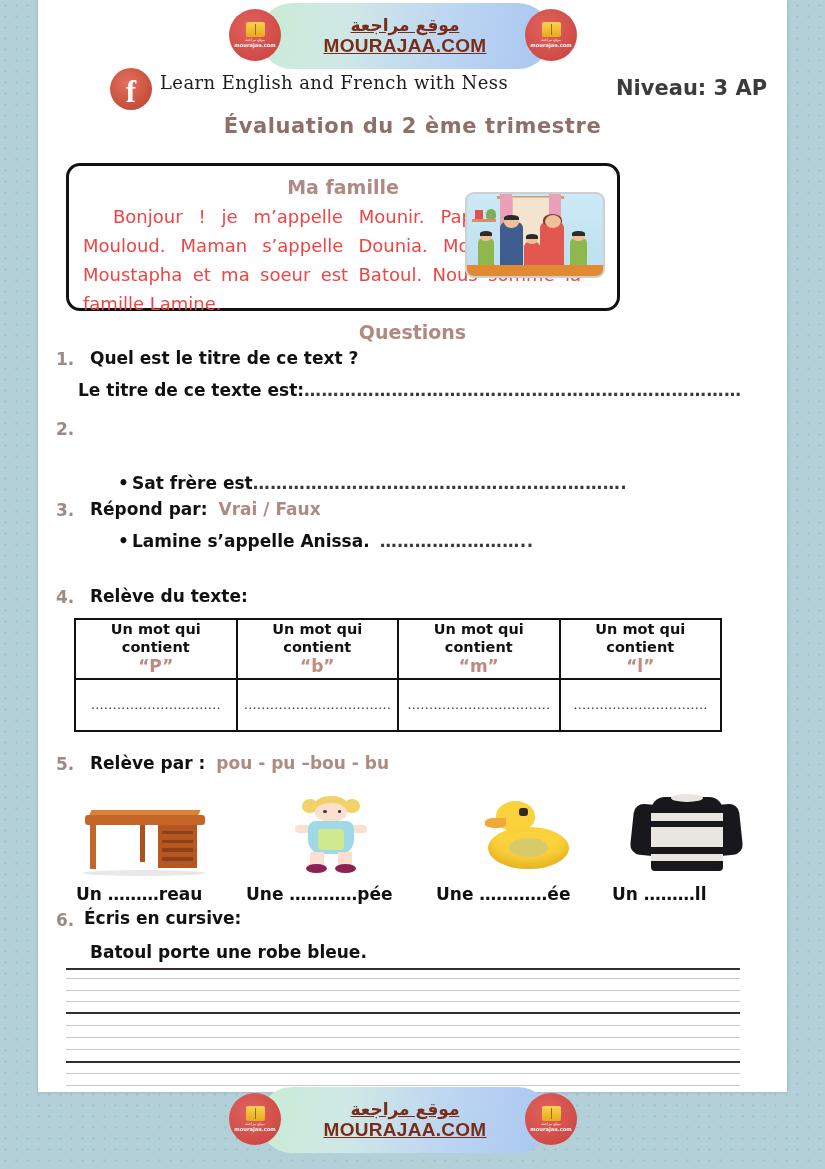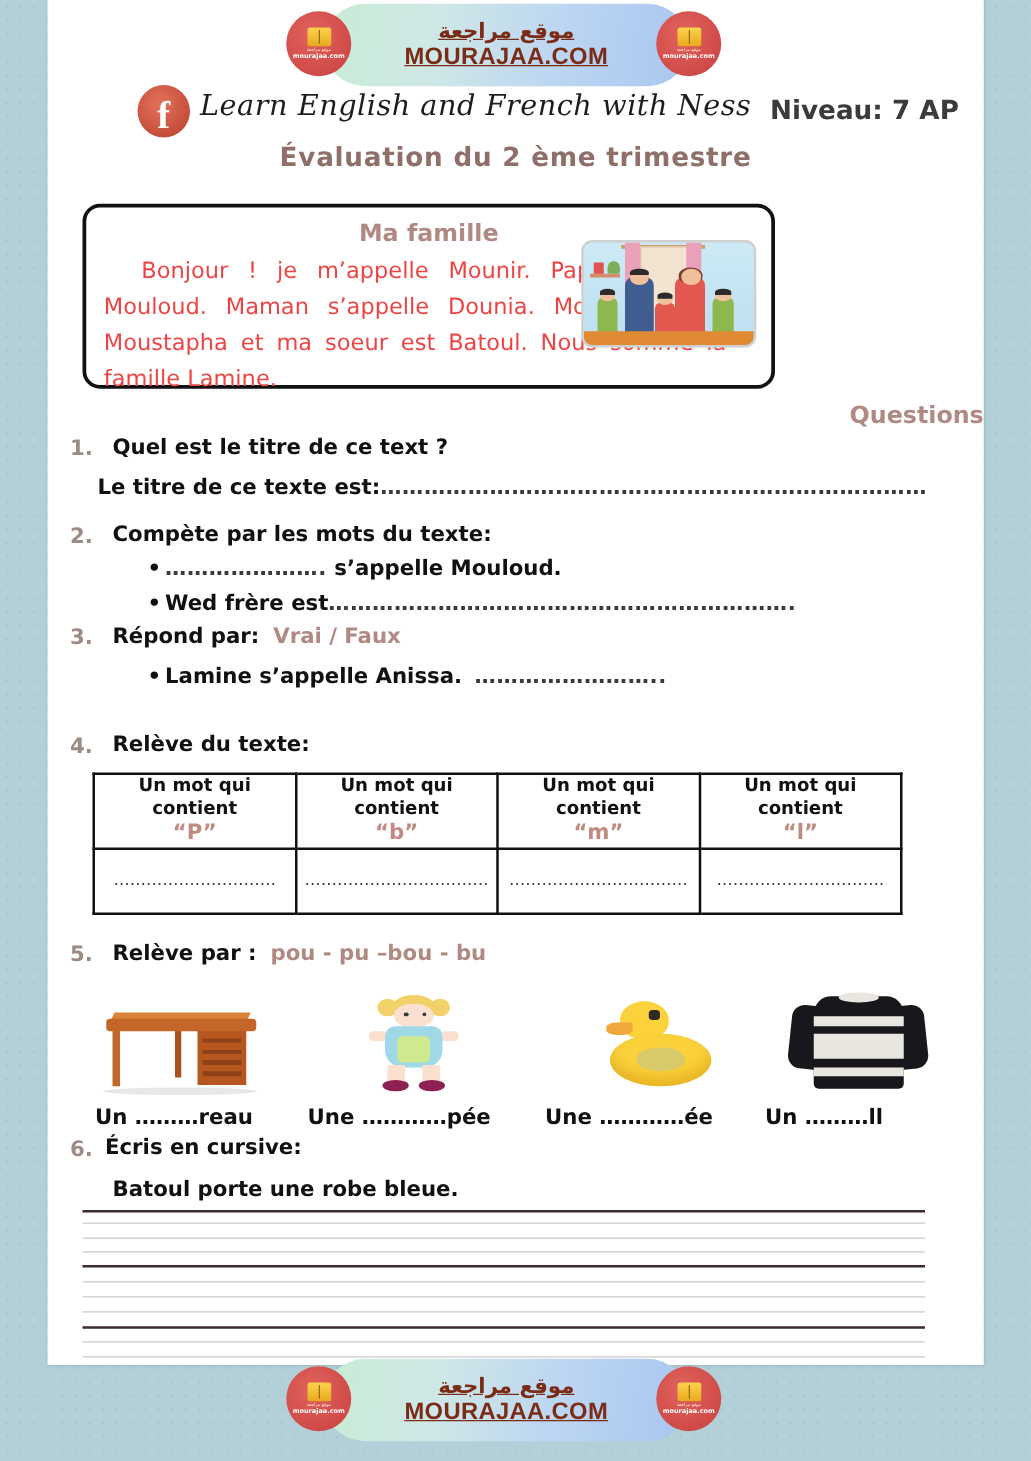--- a/index.html
+++ b/index.html
@@ -52,22 +52,22 @@
   .fb-logo{
     position:absolute;left:72px;top:68px;width:42px;height:42px;border-radius:50%;
     background:radial-gradient(circle at 42% 36%,#e2725b,#b93f2c);
     display:flex;align-items:center;justify-content:center;
   }
   .fb-logo .f{
     color:#fff;font-family:"Liberation Serif",serif;font-weight:bold;font-size:31px;
     line-height:1;transform:translateY(2px);
   }
   .brand{
-    position:absolute;left:122px;top:72px;font-size:23px;color:#1d1d1d;
-    font-family:"DejaVu Serif",serif;font-style:italic;letter-spacing:.4px;
+    position:absolute;left:122px;top:72px;font-size:18px;color:#1d1d1d;
+    font-family:"DejaVu Serif",serif;letter-spacing:.4px;
   }
   .niveau{
     position:absolute;left:578px;top:76px;font-size:21px;color:#3b3b3b;
     font-family:"DejaVu Sans",sans-serif;font-weight:bold;
   }
   .eval-title{
     position:absolute;left:0;top:114px;width:749px;text-align:center;
     font-size:21px;color:#8f6f6a;font-weight:bold;letter-spacing:.6px;
   }
 
@@ -112,21 +112,21 @@
   .fam .k2{position:absolute;left:42%;top:58%;width:12%;height:32%;background:#e2574f;border-radius:5px 5px 0 0;}
   .fam .k2h{position:absolute;left:43.5%;top:50%;width:9%;height:11%;background:#f0c09a;border-radius:50%;}
   .fam .k2hair{position:absolute;left:43.5%;top:49%;width:9%;height:6%;background:#2b2b2b;border-radius:50% 50% 0 0;}
   .fam .k3{position:absolute;left:76%;top:54%;width:12%;height:36%;background:#8cb84e;border-radius:5px 5px 0 0;}
   .fam .k3h{position:absolute;left:77.5%;top:46%;width:9%;height:11%;background:#f0c09a;border-radius:50%;}
   .fam .k3hair{position:absolute;left:77.5%;top:45%;width:9%;height:6%;background:#2b2b2b;border-radius:50% 50% 0 0;}
   .fam .table{position:absolute;left:0;bottom:0;width:100%;height:14%;background:#e08a33;}
 
   
   .q-title{
-    position:absolute;left:0;top:321px;width:749px;text-align:right;
+    position:absolute;left:0;top:321px;width:749px;text-align:center;
     font-size:19px;color:#b08a82;font-weight:bold;
   }
   .qtext{font-size:17px;color:#111;font-weight:bold;font-family:"DejaVu Sans",sans-serif;}
   .qnum{
     position:absolute;font-size:17px;color:#9c8b84;font-weight:bold;
     font-family:"DejaVu Sans",sans-serif;
   }
   .dots{color:#3a3a3a;letter-spacing:.5px;}
   .accent{color:#b08a82;}
   .bullet{display:inline-block;width:14px;}
@@ -207,21 +207,21 @@
 </style>
 </head>
 <body>
 
 <div class="page">
 
   <div class="fb-logo">
     <span class="f">f</span>
   </div>
   <div class="brand">Learn English and French with Ness</div>
-  <div class="niveau">Niveau: 7 AP</div>
+  <div class="niveau">Niveau: 3 AP</div>
   <div class="eval-title">Évaluation du 2 ème trimestre</div>
 
   <div class="textbox">
     <div class="tb-title">Ma famille</div>
     <div class="tb-body"><span class="indent"></span><span>Bonjour ! je m’appelle Mounir. Papa s’appelle Mouloud. Maman s’appelle Dounia. Mon frère est Moustapha et ma soeur est Batoul. Nous  somme la famille Lamine.</span></div>
     <div class="tb-img">
       <div class="fam">
         <div class="wall"></div>
         <div class="rod"></div>
         <div class="curtainL"></div>
@@ -252,26 +252,22 @@
 
   <div class="q-title">Questions</div>
 
   <div class="qnum row" style="left:18px;top:349px;">1.</div>
   <div class="qtext row" style="left:52px;top:348px;">Quel est le titre de ce text ?</div>
   <div class="row" style="left:40px;top:380px;">
     <span class="qtext">Le titre de ce texte est:</span><span class="qtext dots">…………………………………………………………………</span>
   </div>
 
   <div class="qnum row" style="left:18px;top:419px;">2.</div>
-  <div class="qtext row" style="left:52px;top:418px;">Compète par les mots du texte:</div>
-  <div class="row" style="left:80px;top:445px;">
-    <span class="qtext bullet">•</span><span class="qtext dots">………………….</span><span class="qtext"> s’appelle Mouloud.</span>
-  </div>
   <div class="row" style="left:80px;top:473px;">
-    <span class="qtext bullet">•</span><span class="qtext">Wed frère est</span><span class="qtext dots">……………………………………………………….</span>
+    <span class="qtext bullet">•</span><span class="qtext">Sat frère est</span><span class="qtext dots">……………………………………………………….</span>
   </div>
 
   <div class="qnum row" style="left:18px;top:500px;">3.</div>
   <div class="row" style="left:52px;top:499px;">
     <span class="qtext">Répond par:</span>
     <span class="qtext accent" style="margin-left:6px;">Vrai / Faux</span>
   </div>
   <div class="row" style="left:80px;top:531px;">
     <span class="qtext bullet">•</span><span class="qtext">Lamine s’appelle Anissa.</span><span class="qtext dots" style="margin-left:10px;">……………………..</span>
   </div>

